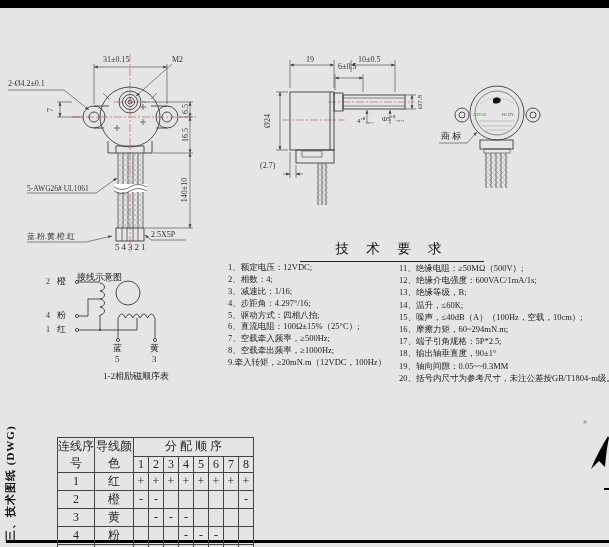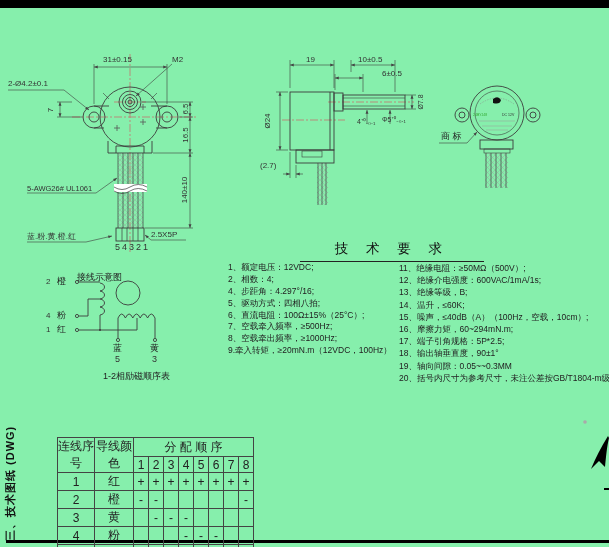--- a/index.html
+++ b/index.html
@@ -1,17 +1,17 @@
 <!DOCTYPE html>
 <html><head>
 <meta charset="utf-8">
 <style>
   html,body{margin:0;padding:0;background:#fff;}
-  #sheet{position:relative;width:609px;height:547px;background:#86efac;overflow:hidden;
-         font-family:Liberation Sans, sans-serif;}
+  #sheet{position:relative;width:609px;height:547px;background:#e5e5e5;overflow:hidden;
+         font-family:Liberation Serif, serif;}
   #linework{position:absolute;left:0;top:0;}
   .lbl{position:absolute;font-size:8px;color:#333;white-space:nowrap;line-height:1;}
   .cjk{font-size:9px;color:#222;}
   .rdim{transform:translate(-50%,-50%) rotate(-90deg);}
   .mono{letter-spacing:2px;font-size:9px;}
   #tech-title{position:absolute;left:300px;top:240px;width:184px;text-align:center;
       font-size:13.5px;letter-spacing:7px;color:#111;border-bottom:1.5px solid #222;
       padding-bottom:3px;}
   .tech-list{position:absolute;font-size:8.5px;color:#222;white-space:nowrap;}
   #tech-left{left:228px;top:262px;}
@@ -192,33 +192,34 @@
   <div class="lbl rdim" style="left:186px;top:135px;">16.5</div>
   <div class="lbl rdim" style="left:185px;top:190px;">140±10</div>
   <div class="lbl" style="left:27px;top:185px;font-size:7.5px;">5-AWG26# UL1061</div>
   <div class="lbl" style="left:27px;top:233px;">蓝.粉.黄.橙.红</div>
   <div class="lbl" style="left:151px;top:231px;">2.5X5P</div>
   <div class="lbl mono" style="left:115px;top:243px;">54321</div>
   <div class="lbl cjk" style="left:77px;top:255px;margin-top:18px;">接线示意图</div>
 
   <div class="lbl" style="left:306px;top:56px;">19</div>
   <div class="lbl" style="left:358px;top:56px;">10±0.5</div>
-  <div class="lbl" style="left:338px;top:70px;margin-left:44px;">6±0.5</div>
+  <div class="lbl" style="left:338px;top:63px;">6±0.5</div>
   <div class="lbl rdim" style="left:268px;top:121px;">Ø24</div>
   <div class="lbl rdim" style="left:420px;top:102px;font-size:7px;">Ø7.8</div>
   <div class="lbl" style="left:357px;top:118px;font-size:7px;">4⁺⁰₋₀.₁</div>
   <div class="lbl" style="left:382px;top:116px;font-size:7px;">Φ5⁺⁰₋₀.₁</div>
   <div class="lbl" style="left:260px;top:162px;">(2.7)</div>
 
   <div class="lbl cjk" style="left:441px;top:132px;">商 标</div>
 
   <div id="tech-title">技 术 要 求</div>
   <div id="tech-left" class="tech-list">
     <div>1、额定电压：12VDC;</div>
     <div>2、相数：4;</div>
+    <div>3、减速比：1/16;</div>
     <div>4、步距角：4.297°/16;</div>
     <div>5、驱动方式：四相八拍;</div>
     <div>6、直流电阻：100Ω±15%（25°C）;</div>
     <div>7、空载牵入频率，≥500Hz;</div>
     <div>8、空载牵出频率，≥1000Hz;</div>
     <div>9.牵入转矩，≥20mN.m（12VDC，100Hz）</div>
   </div>
   <div id="tech-right" class="tech-list">
     <div>11、绝缘电阻：≥50MΩ（500V）;</div>
     <div>12、绝缘介电强度：600VAC/1mA/1s;</div>

